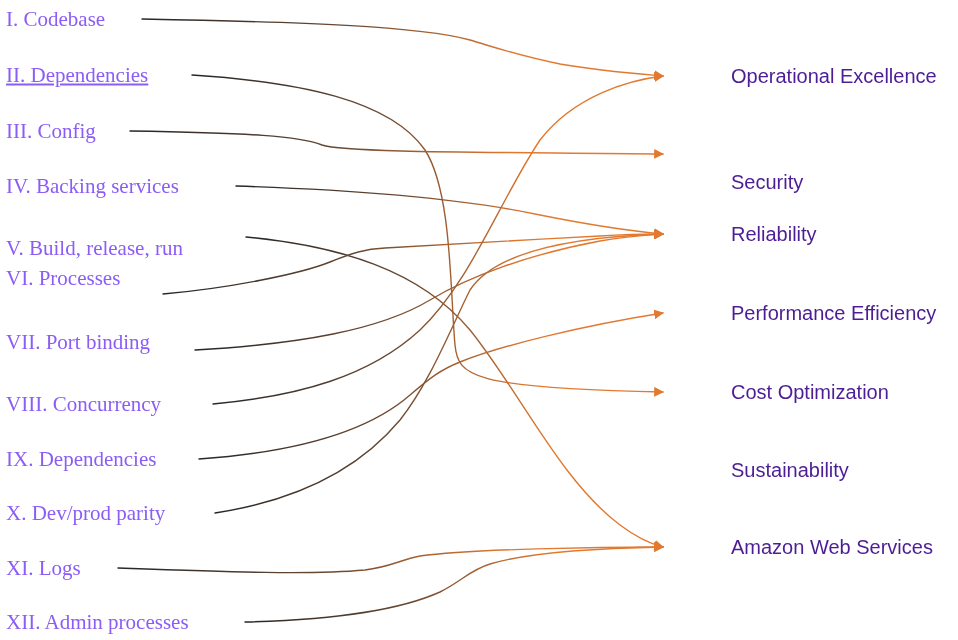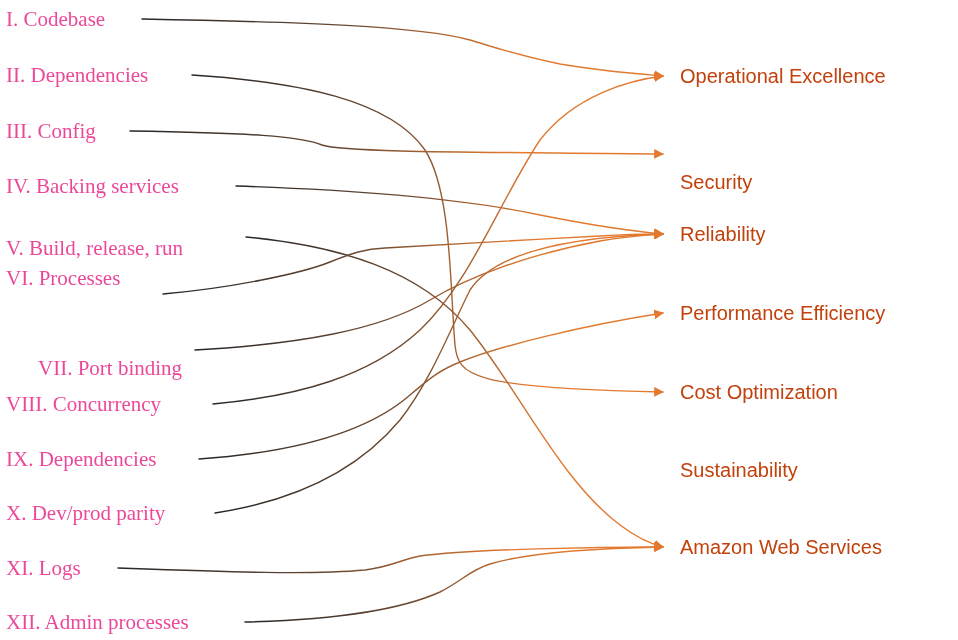--- a/index.html
+++ b/index.html
@@ -19,35 +19,35 @@
     position: absolute;
     left: 0;
     top: 0;
     width: 958px;
     height: 640px;
   }
   .left-label {
     position: absolute;
     font-family: "Liberation Serif", "DejaVu Serif", serif;
     font-size: 21px;
-    color: #ec4899;
+    color: #8b5cf6;
     white-space: nowrap;
     line-height: 1;
     transform: translateY(-50%);
     left: 6px;
   }
   .right-label {
     position: absolute;
     font-family: "Liberation Sans", "DejaVu Sans", sans-serif;
     font-size: 20px;
-    color: #c2410c;
+    color: #4c1d95;
     white-space: nowrap;
     line-height: 1;
     transform: translateY(-50%);
-    left: 680px;
+    left: 731px;
   }
 </style>
 </head>
 <body>
 
 <div id="canvas">
 
   <svg id="edges" viewBox="0 0 958 640" xmlns="http://www.w3.org/2000/svg">
     <defs>
       <marker id="arrowhead" viewBox="0 0 10 10" refX="9" refY="5" markerWidth="7" markerHeight="7" orient="auto-start-reverse">
@@ -77,26 +77,26 @@
         <path d="M213,404 C300,396 370,376 420,330 C470,283 500,200 540,140 C575,95 630,80 663,76" stroke="url(#edgeGrad)" marker-end="url(#arrowhead)"></path>
         <path d="M199,459 C300,452 370,430 410,395 C430,378 440,370 460,362 C500,346 580,326 663,313" stroke="url(#edgeGrad)" marker-end="url(#arrowhead)"></path>
         <path d="M215,513 C300,500 360,468 400,420 C430,382 450,330 470,290 C500,245 600,236 663,234" stroke="url(#edgeGrad)" marker-end="url(#arrowhead)"></path>
         <path d="M118,568 C230,572 310,575 365,570 C390,567 400,560 420,556 C470,549 600,547 663,547" stroke="url(#edgeGrad)" marker-end="url(#arrowhead)"></path>
         <path d="M245,622 C330,620 400,610 440,592 C462,581 470,570 490,564 C530,552 610,548 663,547" stroke="url(#edgeGrad)" marker-end="url(#arrowhead)"></path>
       </g>
   </svg>
 
   <div id="left-labels">
       <div class="left-label" style="top: 19px;">I. Codebase</div>
-      <div class="left-label" style="top: 75px;">II. Dependencies</div>
+      <div class="left-label" style="top: 75px; text-decoration: underline;">II. Dependencies</div>
       <div class="left-label" style="top: 131px;">III. Config</div>
       <div class="left-label" style="top: 186px; text-align: right;">IV. Backing services</div>
       <div class="left-label" style="top: 248px;">V. Build, release, run</div>
       <div class="left-label" style="top: 278px;">VI. Processes</div>
-      <div class="left-label" style="top: 368px; margin-left: 32px;">VII. Port binding</div>
+      <div class="left-label" style="top: 342px;">VII. Port binding</div>
       <div class="left-label" style="top: 404px;">VIII. Concurrency</div>
       <div class="left-label" style="top: 459px;">IX. Dependencies</div>
       <div class="left-label" style="top: 513px;">X. Dev/prod parity</div>
       <div class="left-label" style="top: 568px;">XI. Logs</div>
       <div class="left-label" style="top: 622px;">XII. Admin processes</div>
     </div>
   <div id="right-labels">
       <div class="right-label" style="top: 76px;">Operational Excellence</div>
       <div class="right-label" style="top: 154px; margin-top: 28px;">Security</div>
       <div class="right-label" style="top: 234px;">Reliability</div>

